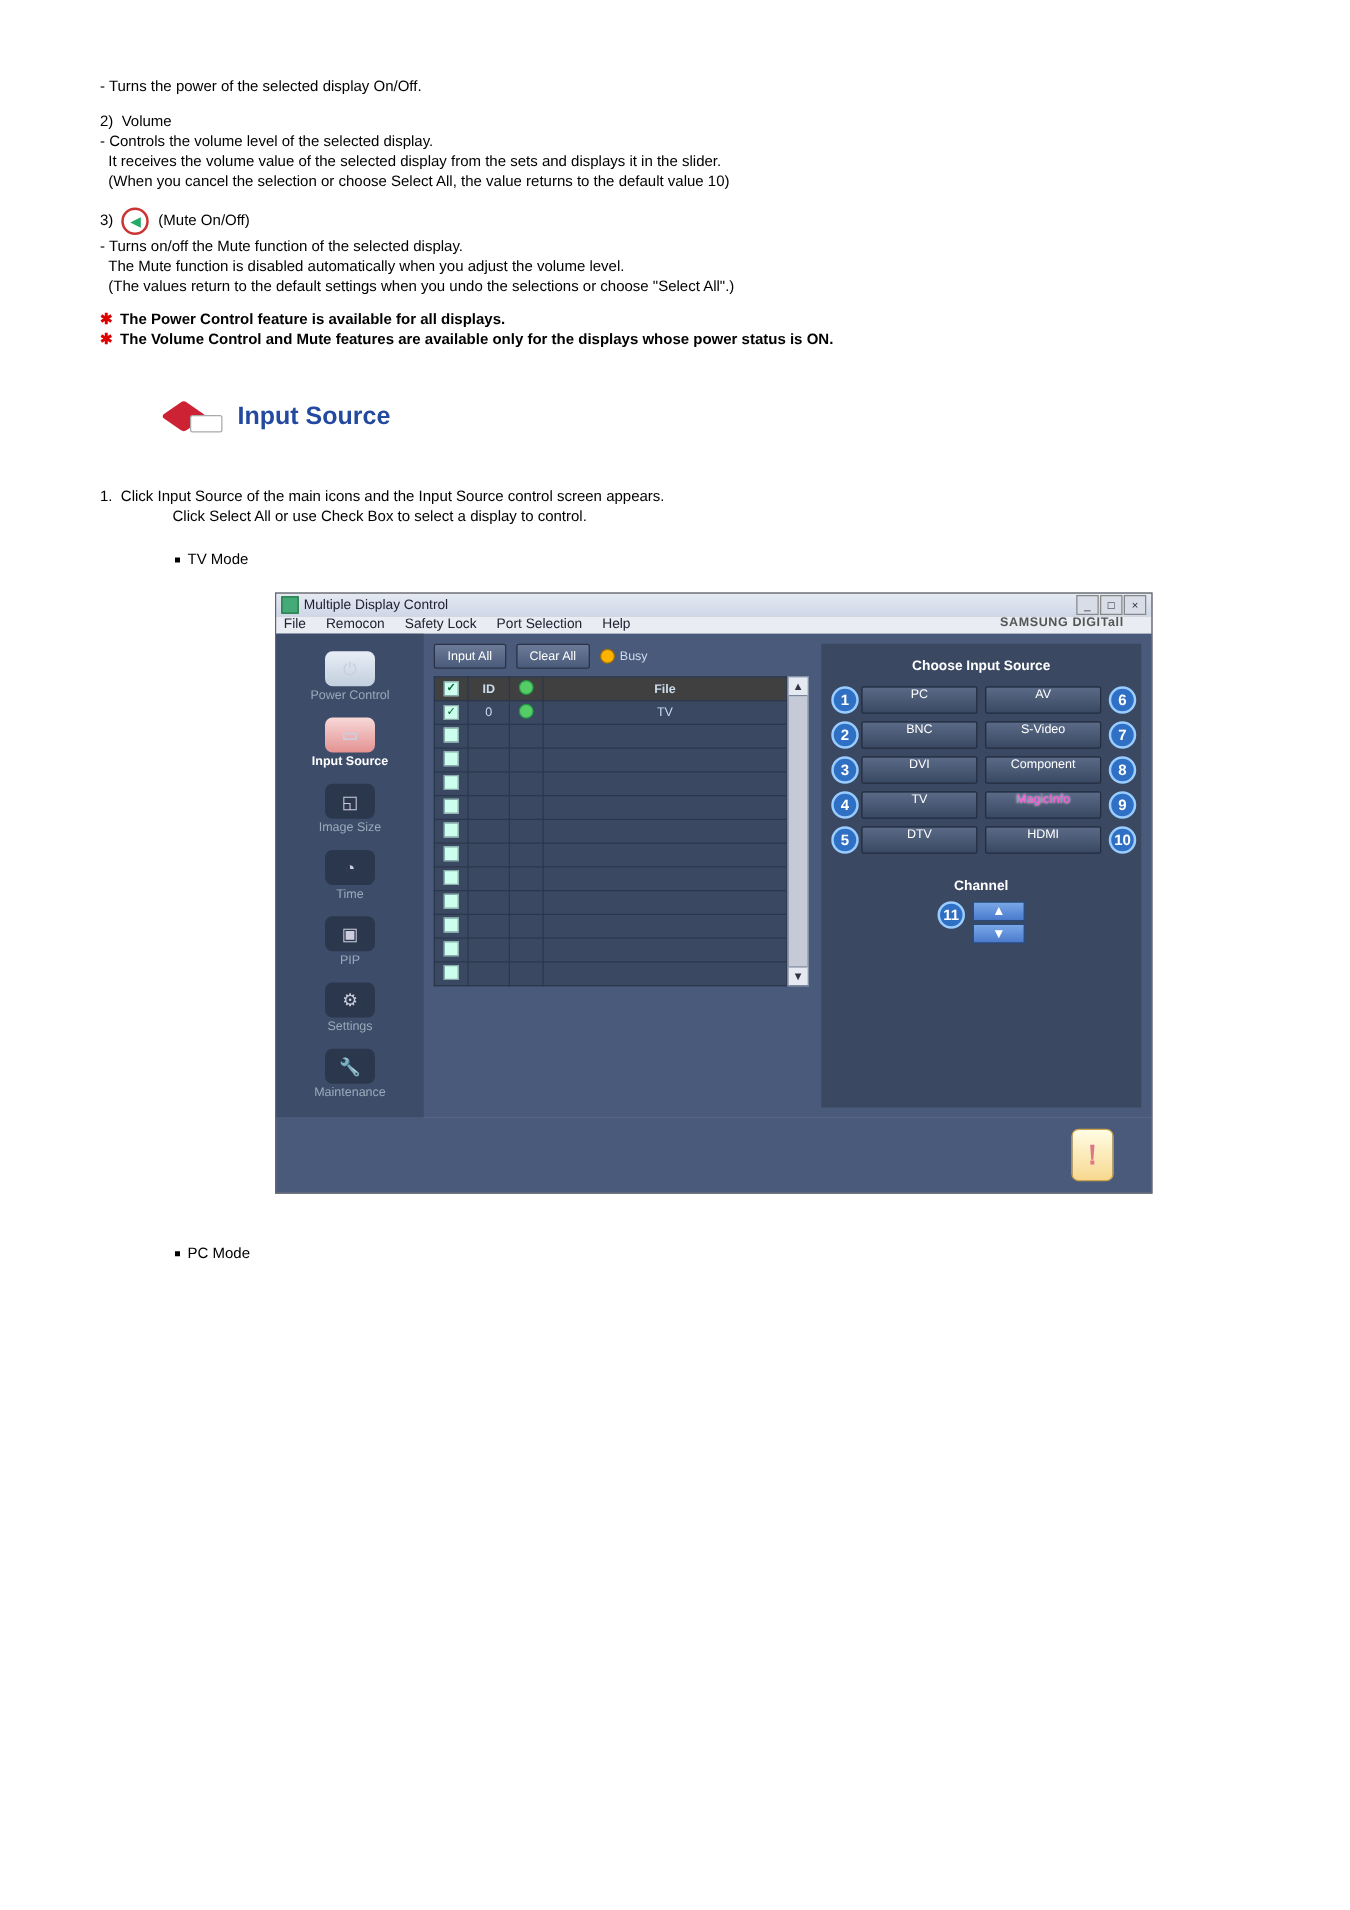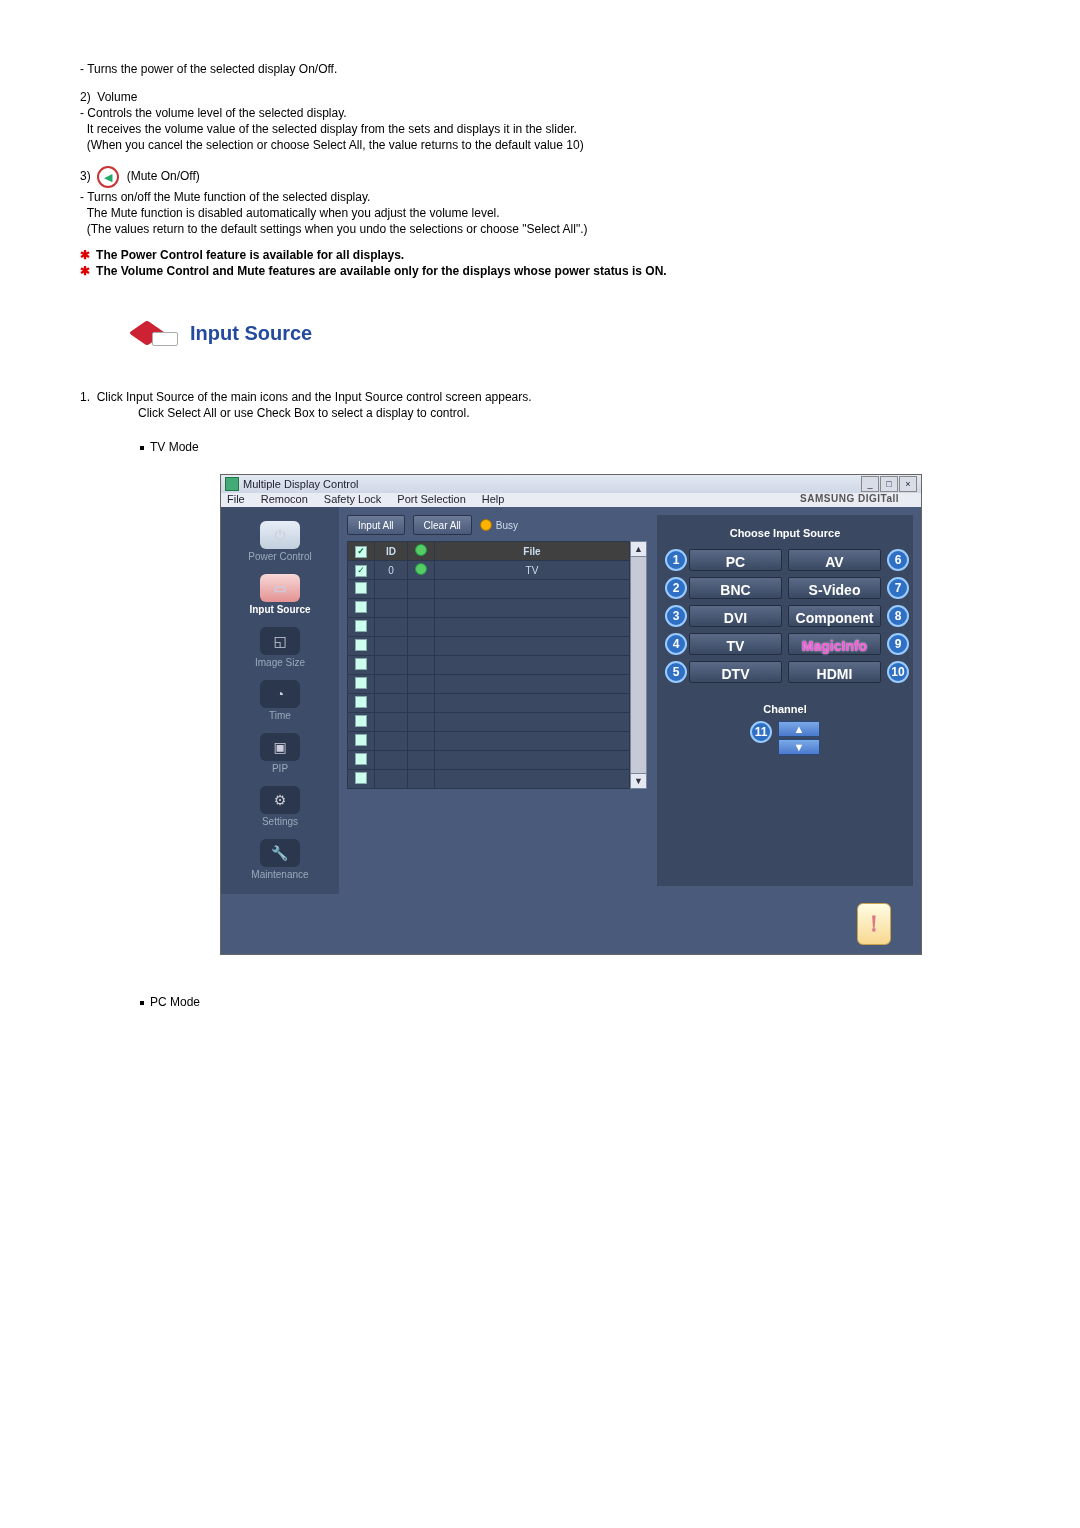--- a/index.html
+++ b/index.html
@@ -47,21 +47,21 @@
   .green-dot{width:10px;height:10px;border-radius:50%;background:#5c6;display:inline-block;border:1px solid #294;}
   .scroll{width:16px;background:#c5cad6;display:flex;flex-direction:column;border:1px solid #7a869a;}
   .scroll .sbtn{height:14px;background:#e4e9f2;border-bottom:1px solid #7a869a;display:flex;align-items:center;justify-content:center;font-size:9px;color:#334;}
   .scroll .sbtn.bot{border-bottom:none;border-top:1px solid #7a869a;}
   .scroll .track{flex:1;}
   .leftwrap{display:flex;}
   .right-col{width:240px;background:#3a4862;padding:6px 8px 14px;}
   .panel-title{text-align:center;font-weight:bold;color:#fff;font-size:11px;margin:6px 0 10px;}
   .grid{display:grid;grid-template-columns:18px 1fr 1fr 18px;gap:6px 6px;align-items:center;}
   .numb{width:18px;height:18px;border-radius:50%;background:#2f6fc4;border:2px solid #9cf;color:#fff;font-weight:bold;font-size:12px;display:flex;align-items:center;justify-content:center;}
-  .srcbtn{height:20px;background:linear-gradient(#5a6a87,#3a4962);border:1px solid #232d40;color:#fff;font-size:14px;font-weight:bold;display:flex;align-items:flex-end;justify-content:center;border-radius:2px;}
+  .srcbtn{height:20px;background:linear-gradient(#5a6a87,#3a4962);border:1px solid #232d40;color:#fff;font-size:10px;font-weight:normal;display:flex;align-items:flex-start;justify-content:center;border-radius:2px;}
   .srcbtn.mag{color:#f5d;text-shadow:0 0 2px #fff;}
   .channel-label{grid-column:1/5;text-align:center;color:#fff;font-weight:bold;font-size:11px;margin-top:14px;}
   .chan-row{grid-column:1/5;display:flex;justify-content:center;gap:6px;}
   .chan-btns{display:flex;flex-direction:column;gap:2px;}
   .chbtn{width:40px;height:14px;background:linear-gradient(#7aa8e8,#4a7acc);border:1px solid #2a4a7a;display:flex;align-items:center;justify-content:center;color:#fff;font-size:11px;}
   .footer{height:60px;background:#4a5a7a;display:flex;align-items:center;justify-content:flex-end;padding-right:30px;}
   .info-ico{width:32px;height:40px;border-radius:6px;background:linear-gradient(#fffde4,#f8d890);border:1px solid #caa24a;display:flex;align-items:center;justify-content:center;color:#d78;font-size:22px;font-weight:bold;}
   .list-line{margin:2px 0;}
 </style>
 </head>

